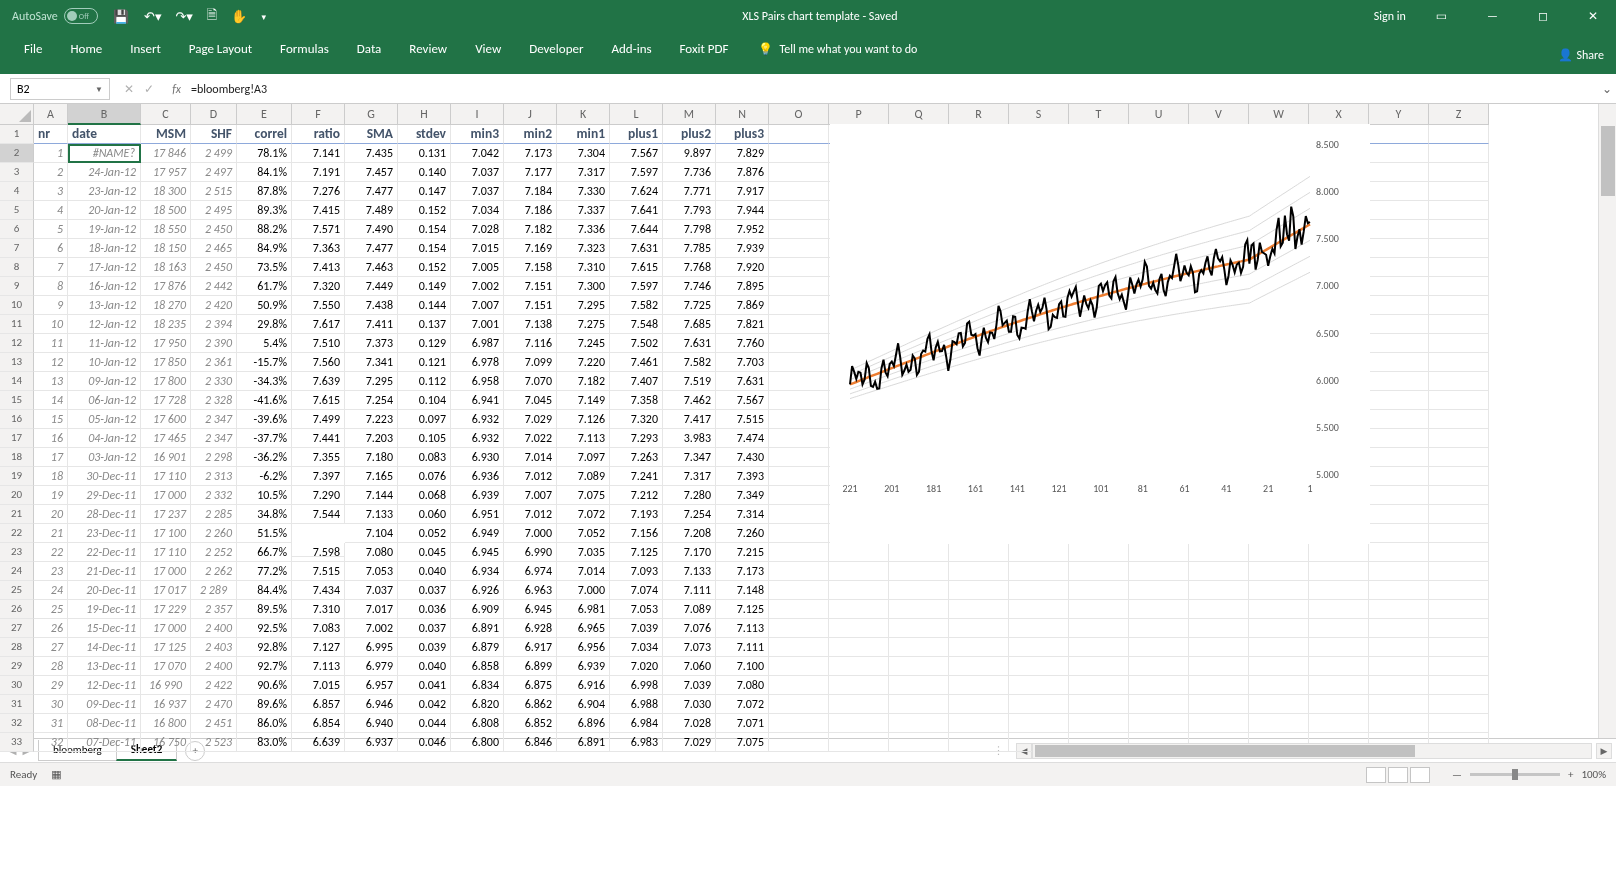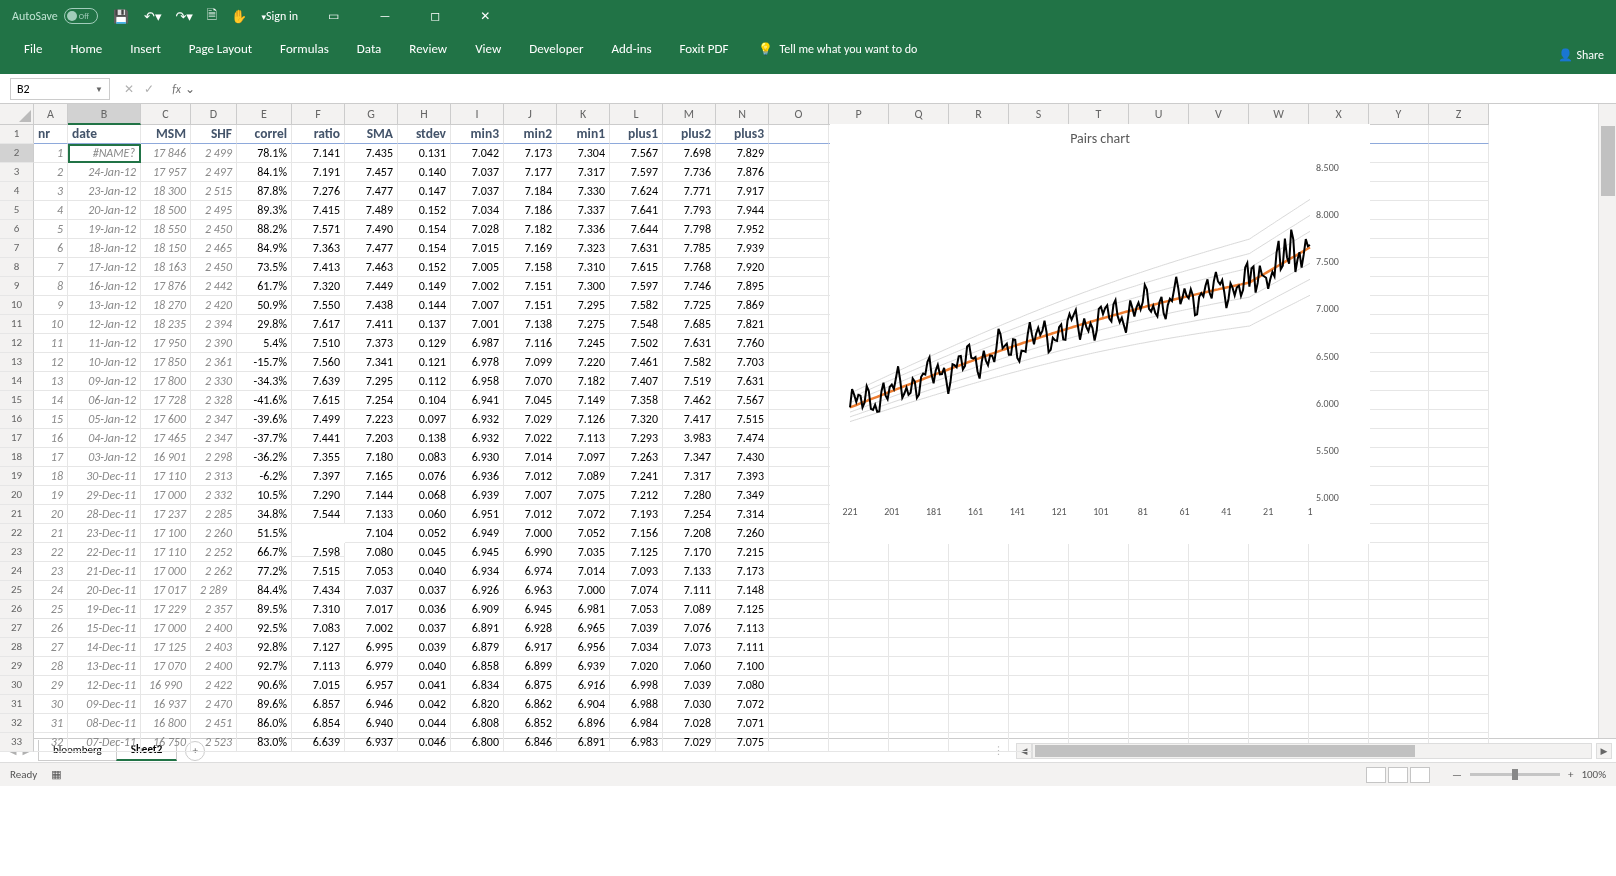--- a/index.html
+++ b/index.html
@@ -88,20 +88,21 @@
       </span>
   </div>
   <div class="qat">
     <span class="qicon">💾</span>
     <span class="qicon">↶▾</span>
     <span class="qicon">↷▾</span>
     <span class="qicon">🗎</span>
     <span class="qicon">✋</span>
     <span class="qicon" style="font-size:9px;">▾</span>
   </div>
+  <div class="titletxt">XLS Pairs chart template - Saved</div>
   <div class="wincluster">
     <span>Sign in</span>
     <span class="wbtn">▭</span>
     <span class="wbtn">—</span>
     <span class="wbtn">◻</span>
     <span class="wbtn">✕</span>
   </div>
 </div>
 
 <div class="ribbon" id="ribbonTabs">
@@ -129,20 +130,21 @@
 <div class="namerow">
   <div class="namebox">
     <span>B2</span>
       <span class="nbarrow">▼</span>
   </div>
   <div class="fxctrls">
     <span>✕</span>
     <span>✓</span>
     <span class="fxlabel">fx</span>
   </div>
+  <div class="formulacell">=bloomberg!A3</div>
   <div class="fbexpand">⌄</div>
 </div>
 
 <div class="gridwrap">
   <div style="position:absolute;left:0;top:0;display:flex;">
     <div class="selectall"></div>
     <div class="colheads" id="colheads">
         <div class="ch" style="width: 34px;">A</div>
         <div class="ch" style="width: 73px; background: rgb(210, 210, 210); border-bottom: 2px solid rgb(33, 115, 70);">B</div>
         <div class="ch" style="width: 50px;">C</div>
@@ -243,21 +245,21 @@
         <div class="cell ralign italiclt" style="width: 50px;">17 846</div>
         <div class="cell ralign italiclt" style="width: 46px;">2 499</div>
         <div class="cell ralign " style="width: 55px;">78.1%</div>
         <div class="cell ralign " style="width: 53px;">7.141</div>
         <div class="cell ralign " style="width: 53px;">7.435</div>
         <div class="cell ralign " style="width: 53px;">0.131</div>
         <div class="cell ralign " style="width: 53px;">7.042</div>
         <div class="cell ralign " style="width: 53px;">7.173</div>
         <div class="cell ralign " style="width: 53px;">7.304</div>
         <div class="cell ralign " style="width: 53px;">7.567</div>
-        <div class="cell ralign " style="width: 53px;">7.698</div>
+        <div class="cell ralign " style="width: 53px;">9.897</div>
         <div class="cell ralign " style="width: 53px;">7.829</div>
         <div class="cell ralign " style="width: 60px;"></div>
         <div class="cell ralign " style="width: 60px;"></div>
         <div class="cell ralign " style="width: 60px;"></div>
         <div class="cell ralign " style="width: 60px;"></div>
         <div class="cell ralign " style="width: 60px;"></div>
         <div class="cell ralign " style="width: 60px;"></div>
         <div class="cell ralign " style="width: 60px;"></div>
         <div class="cell ralign " style="width: 60px;"></div>
         <div class="cell ralign " style="width: 60px;"></div>
@@ -658,21 +660,21 @@
         <div class="cell ralign " style="width: 60px;"></div>
       </div>
       <div class="row">
         <div class="cell ralign italiclt" style="width: 34px;">16</div>
         <div class="cell ralign italiclt" style="width: 73px;">04-Jan-12</div>
         <div class="cell ralign italiclt" style="width: 50px;">17 465</div>
         <div class="cell ralign italiclt" style="width: 46px;">2 347</div>
         <div class="cell ralign " style="width: 55px;">-37.7%</div>
         <div class="cell ralign " style="width: 53px;">7.441</div>
         <div class="cell ralign " style="width: 53px;">7.203</div>
-        <div class="cell ralign " style="width: 53px;">0.138</div>
+        <div class="cell ralign " style="width: 53px;">0.105</div>
         <div class="cell ralign " style="width: 53px;">6.932</div>
         <div class="cell ralign " style="width: 53px;">7.022</div>
         <div class="cell ralign " style="width: 53px;">7.113</div>
         <div class="cell ralign " style="width: 53px;">7.293</div>
         <div class="cell ralign " style="width: 53px;">3.983</div>
         <div class="cell ralign " style="width: 53px;">7.474</div>
         <div class="cell ralign " style="width: 60px;"></div>
         <div class="cell ralign " style="width: 60px;"></div>
         <div class="cell ralign " style="width: 60px;"></div>
         <div class="cell ralign " style="width: 60px;"></div>
@@ -1025,21 +1027,21 @@
         <div class="cell ralign italiclt" style="width: 34px;">29</div>
         <div class="cell ralign italiclt" style="width: 73px;">12-Dec-11</div>
         <div class="cell ralign italiclt" style="width: 50px; text-align: center;">16 990</div>
         <div class="cell ralign italiclt" style="width: 46px;">2 422</div>
         <div class="cell ralign " style="width: 55px;">90.6%</div>
         <div class="cell ralign " style="width: 53px;">7.015</div>
         <div class="cell ralign " style="width: 53px;">6.957</div>
         <div class="cell ralign " style="width: 53px;">0.041</div>
         <div class="cell ralign " style="width: 53px;">6.834</div>
         <div class="cell ralign " style="width: 53px;">6.875</div>
-        <div class="cell ralign " style="width: 53px; font-style: italic;">6.916</div>
+        <div class="cell ralign " style="width: 53px;">6.916</div>
         <div class="cell ralign " style="width: 53px;">6.998</div>
         <div class="cell ralign " style="width: 53px;">7.039</div>
         <div class="cell ralign " style="width: 53px;">7.080</div>
         <div class="cell ralign " style="width: 60px;"></div>
         <div class="cell ralign " style="width: 60px;"></div>
         <div class="cell ralign " style="width: 60px;"></div>
         <div class="cell ralign " style="width: 60px;"></div>
         <div class="cell ralign " style="width: 60px;"></div>
         <div class="cell ralign " style="width: 60px;"></div>
         <div class="cell ralign " style="width: 60px;"></div>
@@ -1129,21 +1131,20 @@
         <div class="cell ralign " style="width: 60px;"></div>
         <div class="cell ralign " style="width: 60px;"></div>
         <div class="cell ralign " style="width: 60px;"></div>
         <div class="cell ralign " style="width: 60px;"></div>
         <div class="cell ralign " style="width: 60px;"></div>
         <div class="cell ralign " style="width: 60px;"></div>
       </div>
     </div>
 
   <div class="chartbox">
-    <div class="charttitle">Pairs chart</div>
     <svg class="chartsvg" viewBox="0 0 540 390">
       <g id="ygrid">
           <text x="486" y="24" font-size="10" fill="#595959">8.500</text>
           <text x="486" y="71.14285714285717" font-size="10" fill="#595959">8.000</text>
           <text x="486" y="118.28571428571428" font-size="10" fill="#595959">7.500</text>
           <text x="486" y="165.42857142857144" font-size="10" fill="#595959">7.000</text>
           <text x="486" y="212.57142857142858" font-size="10" fill="#595959">6.500</text>
           <text x="486" y="259.7142857142857" font-size="10" fill="#595959">6.000</text>
           <text x="486" y="306.8571428571429" font-size="10" fill="#595959">5.500</text>
           <text x="486" y="354" font-size="10" fill="#595959">5.000</text>

